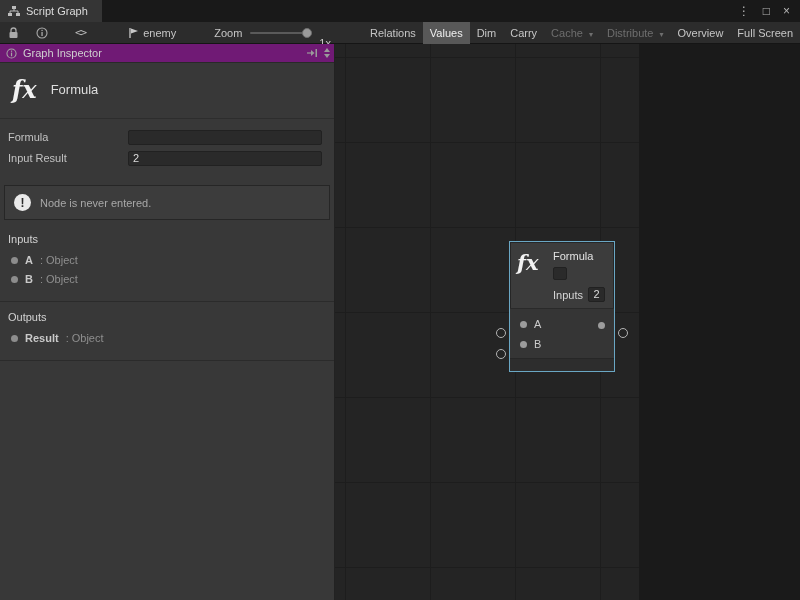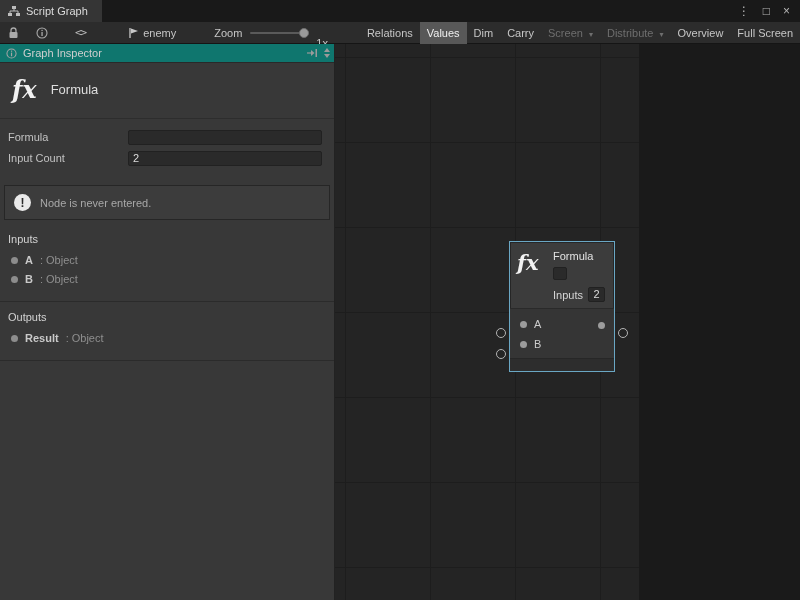--- a/index.html
+++ b/index.html
@@ -26,21 +26,21 @@
   .zoom-knob{position:absolute;right:-2px;top:-4px;width:10px;height:10px;border-radius:50%;
              background:#9a9a9a;border:1px solid #6e6e6e;box-sizing:border-box;}
   .tbtn{height:22px;line-height:22px;padding:0 7px;color:#c6c6c6;}
   .tbtn.active{background:#585858;color:#f0f0f0;}
   .tbtn.disabled{color:#6e6e6e;}
   .dd-arrow{font-size:8px;margin-left:3px;}
 
   
   .inspector{position:absolute;left:0;top:44px;width:335px;bottom:0;background:#383838;
              border-right:1px solid #222;box-sizing:border-box;font-size:11px;color:#c2c2c2;}
-  .insp-header{height:18px;background:#0f766e;border-bottom:1px solid #292929;display:flex;
+  .insp-header{height:18px;background:#701a75;border-bottom:1px solid #292929;display:flex;
                align-items:center;gap:6px;padding:0 4px 0 6px;color:#cfcfcf;}
   .insp-header .right{margin-left:auto;display:flex;align-items:center;gap:6px;}
   .spinner{display:flex;flex-direction:column;gap:2px;align-items:center;}
   .tri-up{width:0;height:0;border-left:3px solid transparent;border-right:3px solid transparent;
           border-bottom:4px solid #9a9a9a;}
   .tri-down{width:0;height:0;border-left:3px solid transparent;border-right:3px solid transparent;
             border-top:4px solid #9a9a9a;}
   .unit-title{display:flex;align-items:center;gap:14px;padding:12px 10px 14px 12px;
               border-bottom:1px solid #2d2d2d;}
   .fx{font-family:"DejaVu Serif",serif;font-style:italic;font-weight:bold;color:#f2f2f2;}
@@ -146,21 +146,21 @@
     <span class="zoom-track" style="margin-left:8px;">
       <span class="zoom-knob"></span>
     </span>
     <span style="margin-left:9px;margin-top:20px;">1x</span>
 
     <span class="tbtn" style="margin-left:32px;">Relations</span>
     <span class="tbtn active">Values</span>
     <span class="tbtn">Dim</span>
     <span class="tbtn">Carry</span>
     <span class="tbtn disabled">
-      <span>Screen</span>
+      <span>Cache</span>
       <span class="dd-arrow">▾</span>
     </span>
     <span class="tbtn disabled">
       <span>Distribute</span>
       <span class="dd-arrow">▾</span>
     </span>
     <span class="tbtn">Overview</span>
     <span class="tbtn">Full Screen</span>
   </div>
 
@@ -193,21 +193,21 @@
       <span class="fx insp-fx">fx</span>
       <span class="unit-name">Formula</span>
     </div>
 
     <div class="fields">
       <div class="frow">
         <span class="flabel">Formula</span>
         <input class="tinput" type="text" value="" style="">
       </div>
       <div class="frow">
-        <span class="flabel">Input Count</span>
+        <span class="flabel">Input Result</span>
         <input class="tinput" type="text" value="2" style="">
       </div>
     </div>
 
     <div class="warning">
       <span class="warn-badge">!</span>
       <span class="warn-text">Node is never entered.</span>
     </div>
 
     <div class="section">

